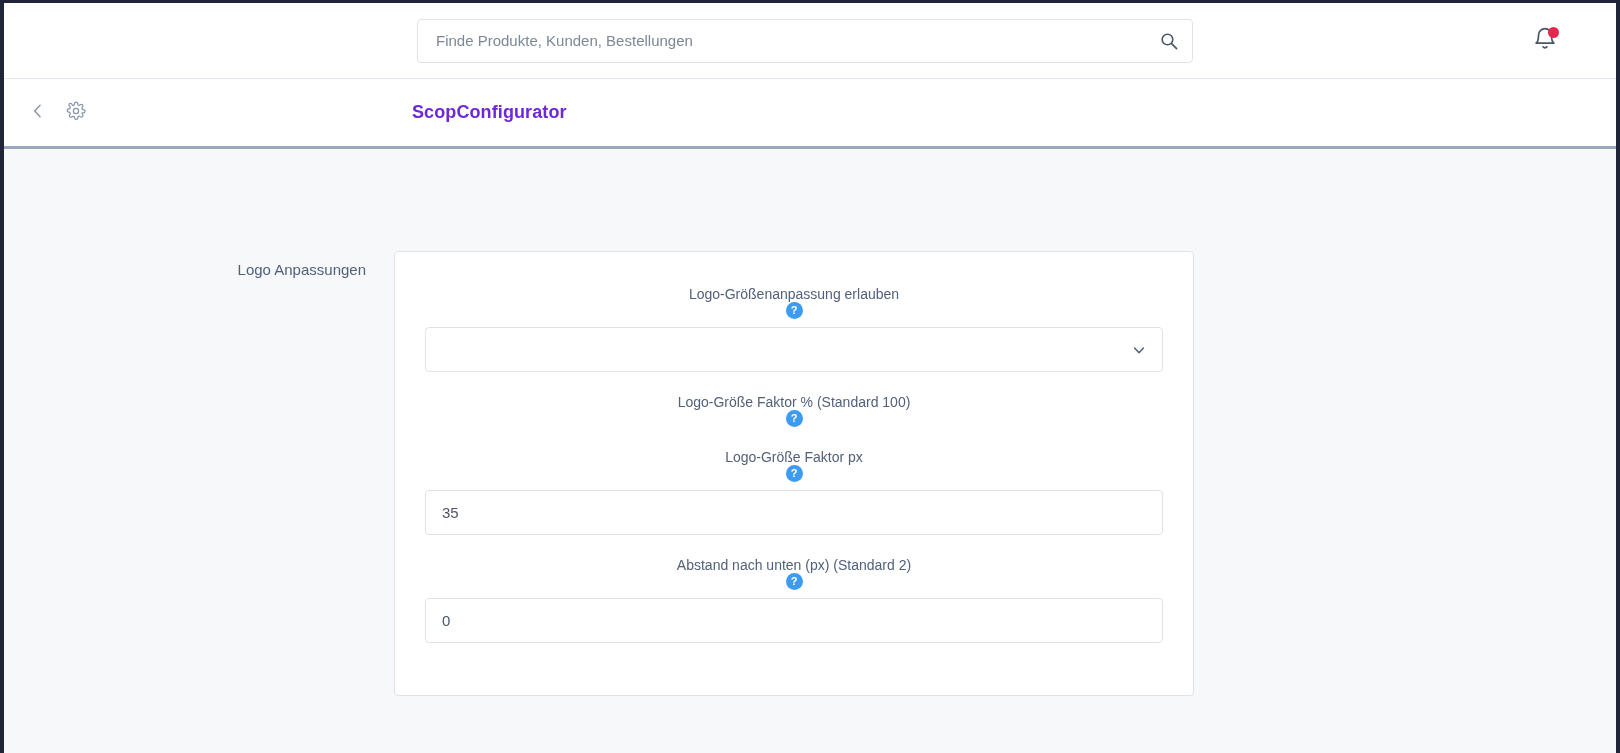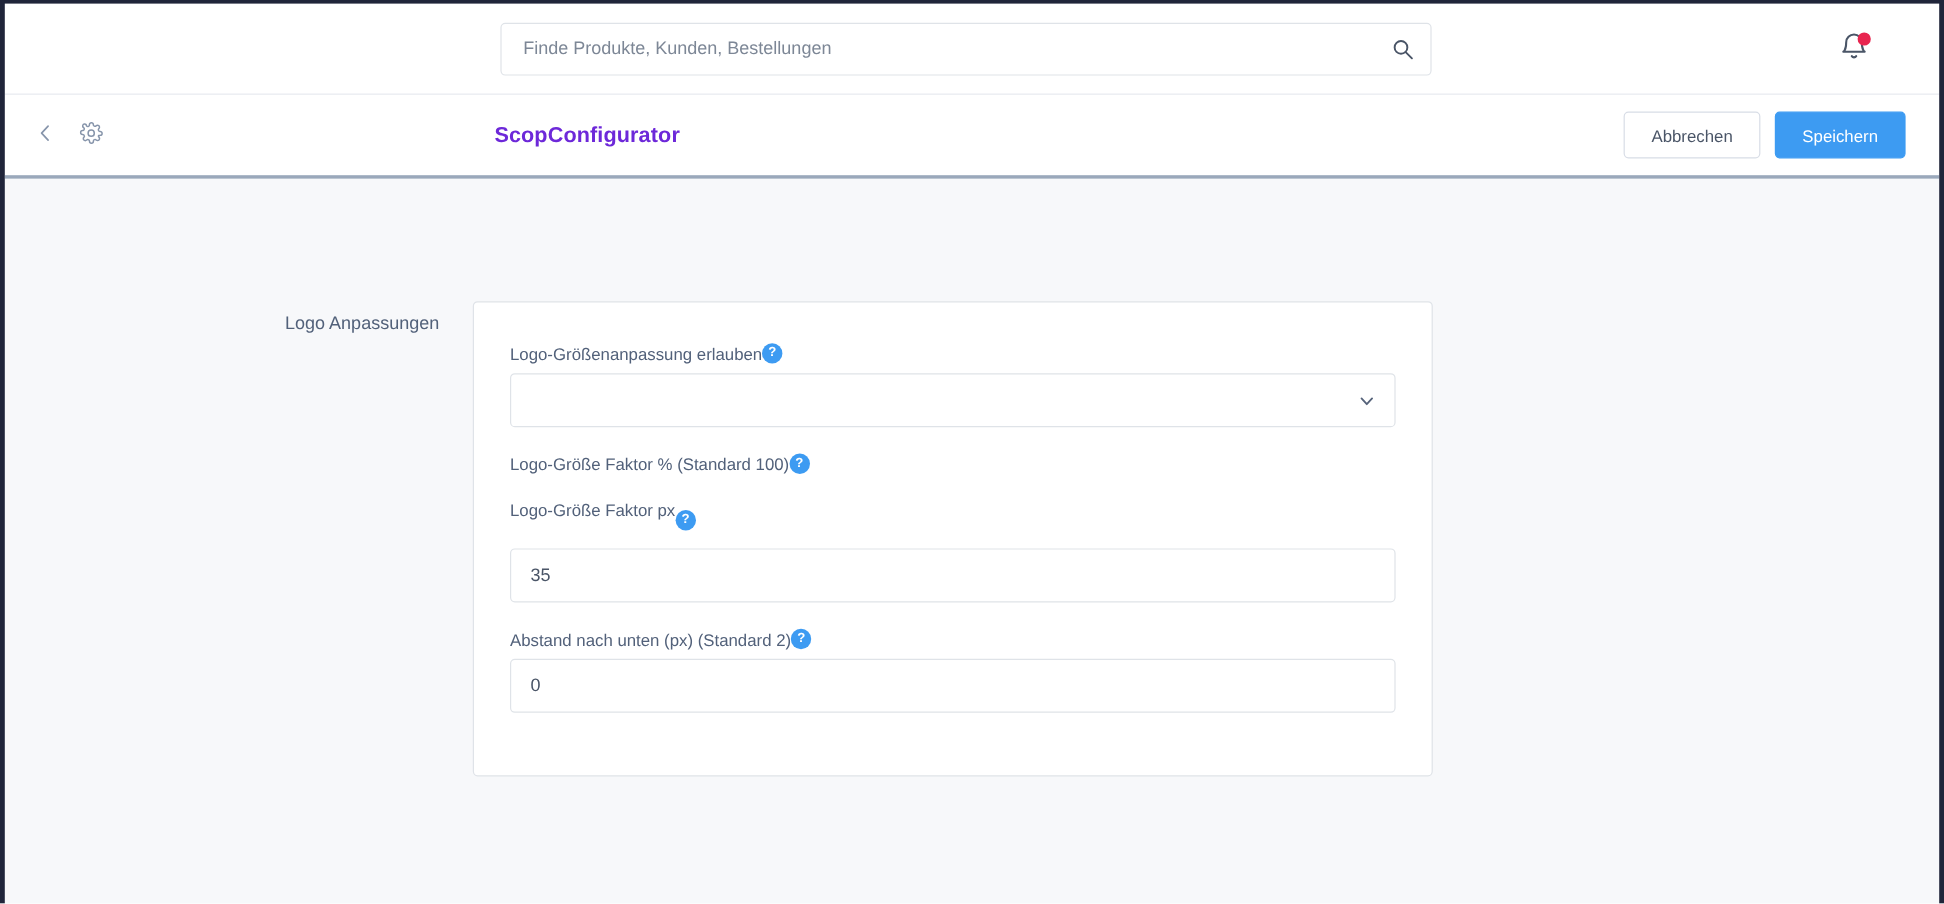--- a/index.html
+++ b/index.html
@@ -242,22 +242,23 @@
     padding: 34px 30px 52px 30px;
     margin-top: 0;
   }
 
   .card-field { margin-bottom: 22px; position: relative; }
   .card-field:last-child { margin-bottom: 0; }
 
   .card-field .label-row {
     display: flex;
     align-items: center;
-    justify-content: flex-start;
+    justify-content: space-between;
     margin-bottom: 8px;
+    flex-direction: column;
   }
 
   .help-icon {
     width: 17px;
     height: 17px;
     border-radius: 50%;
     background: #3d9bf2;
     color: #ffffff;
     font-size: 11px;
     font-weight: bold;
@@ -342,24 +343,20 @@
           <svg width="20" height="20" viewBox="0 0 24 24" fill="none" stroke="currentColor" stroke-width="1.5" stroke-linecap="round" stroke-linejoin="round">
             <circle cx="12" cy="12" r="3.1"></circle>
             <path d="M19.4 14.2a1.6 1.6 0 0 0 .32 1.77l.06.06a1.94 1.94 0 1 1-2.75 2.75l-.06-.06a1.6 1.6 0 0 0-1.77-.32 1.6 1.6 0 0 0-1 1.47v.17a1.94 1.94 0 1 1-3.88 0v-.09a1.6 1.6 0 0 0-1.05-1.47 1.6 1.6 0 0 0-1.77.32l-.06.06a1.94 1.94 0 1 1-2.75-2.75l.06-.06a1.6 1.6 0 0 0 .32-1.77 1.6 1.6 0 0 0-1.47-1H3.4a1.94 1.94 0 1 1 0-3.88h.09a1.6 1.6 0 0 0 1.47-1.05 1.6 1.6 0 0 0-.32-1.77l-.06-.06A1.94 1.94 0 1 1 7.33 4.8l.06.06a1.6 1.6 0 0 0 1.77.32h.08a1.6 1.6 0 0 0 1-1.47V3.4a1.94 1.94 0 1 1 3.88 0v.09a1.6 1.6 0 0 0 1 1.47 1.6 1.6 0 0 0 1.77-.32l.06-.06a1.94 1.94 0 1 1 2.75 2.75l-.06.06a1.6 1.6 0 0 0-.32 1.77v.08a1.6 1.6 0 0 0 1.47 1h.17a1.94 1.94 0 1 1 0 3.88h-.09a1.6 1.6 0 0 0-1.47 1z"></path>
           </svg>
         </span>
       </button>
     </div>
 
     <div class="page-title">ScopConfigurator</div>
 
-    <div class="sub-actions">
-      <button class="btn btn-ghost">Abbrechen</button>
-      <button class="btn btn-primary">Speichern</button>
-    </div>
   </div>
 
   <div class="content">
 
     <div class="row channel-block">
       <div class="row-label"></div>
     </div>
 
     <div class="section-wrap">
       <div class="section-label">Logo Anpassungen</div>
@@ -383,21 +380,21 @@
 
         <div class="card-field">
           <div class="label-row">
             <span class="field-label" style="margin-bottom:0">Logo-Größe Faktor % (Standard 100)</span>
             <span class="help-icon">?</span>
           </div>
         </div>
 
         <div class="card-field">
           <div class="label-row">
-            <span class="field-label" style="margin-bottom:16px">Logo-Größe Faktor px</span>
+            <span class="field-label" style="margin-bottom:0">Logo-Größe Faktor px</span>
             <span class="help-icon">?</span>
           </div>
           <input class="card-input" value="35" style="">
         </div>
 
         <div class="card-field">
           <div class="label-row">
             <span class="field-label" style="margin-bottom:0">Abstand nach unten (px) (Standard 2)</span>
             <span class="help-icon">?</span>
           </div>

